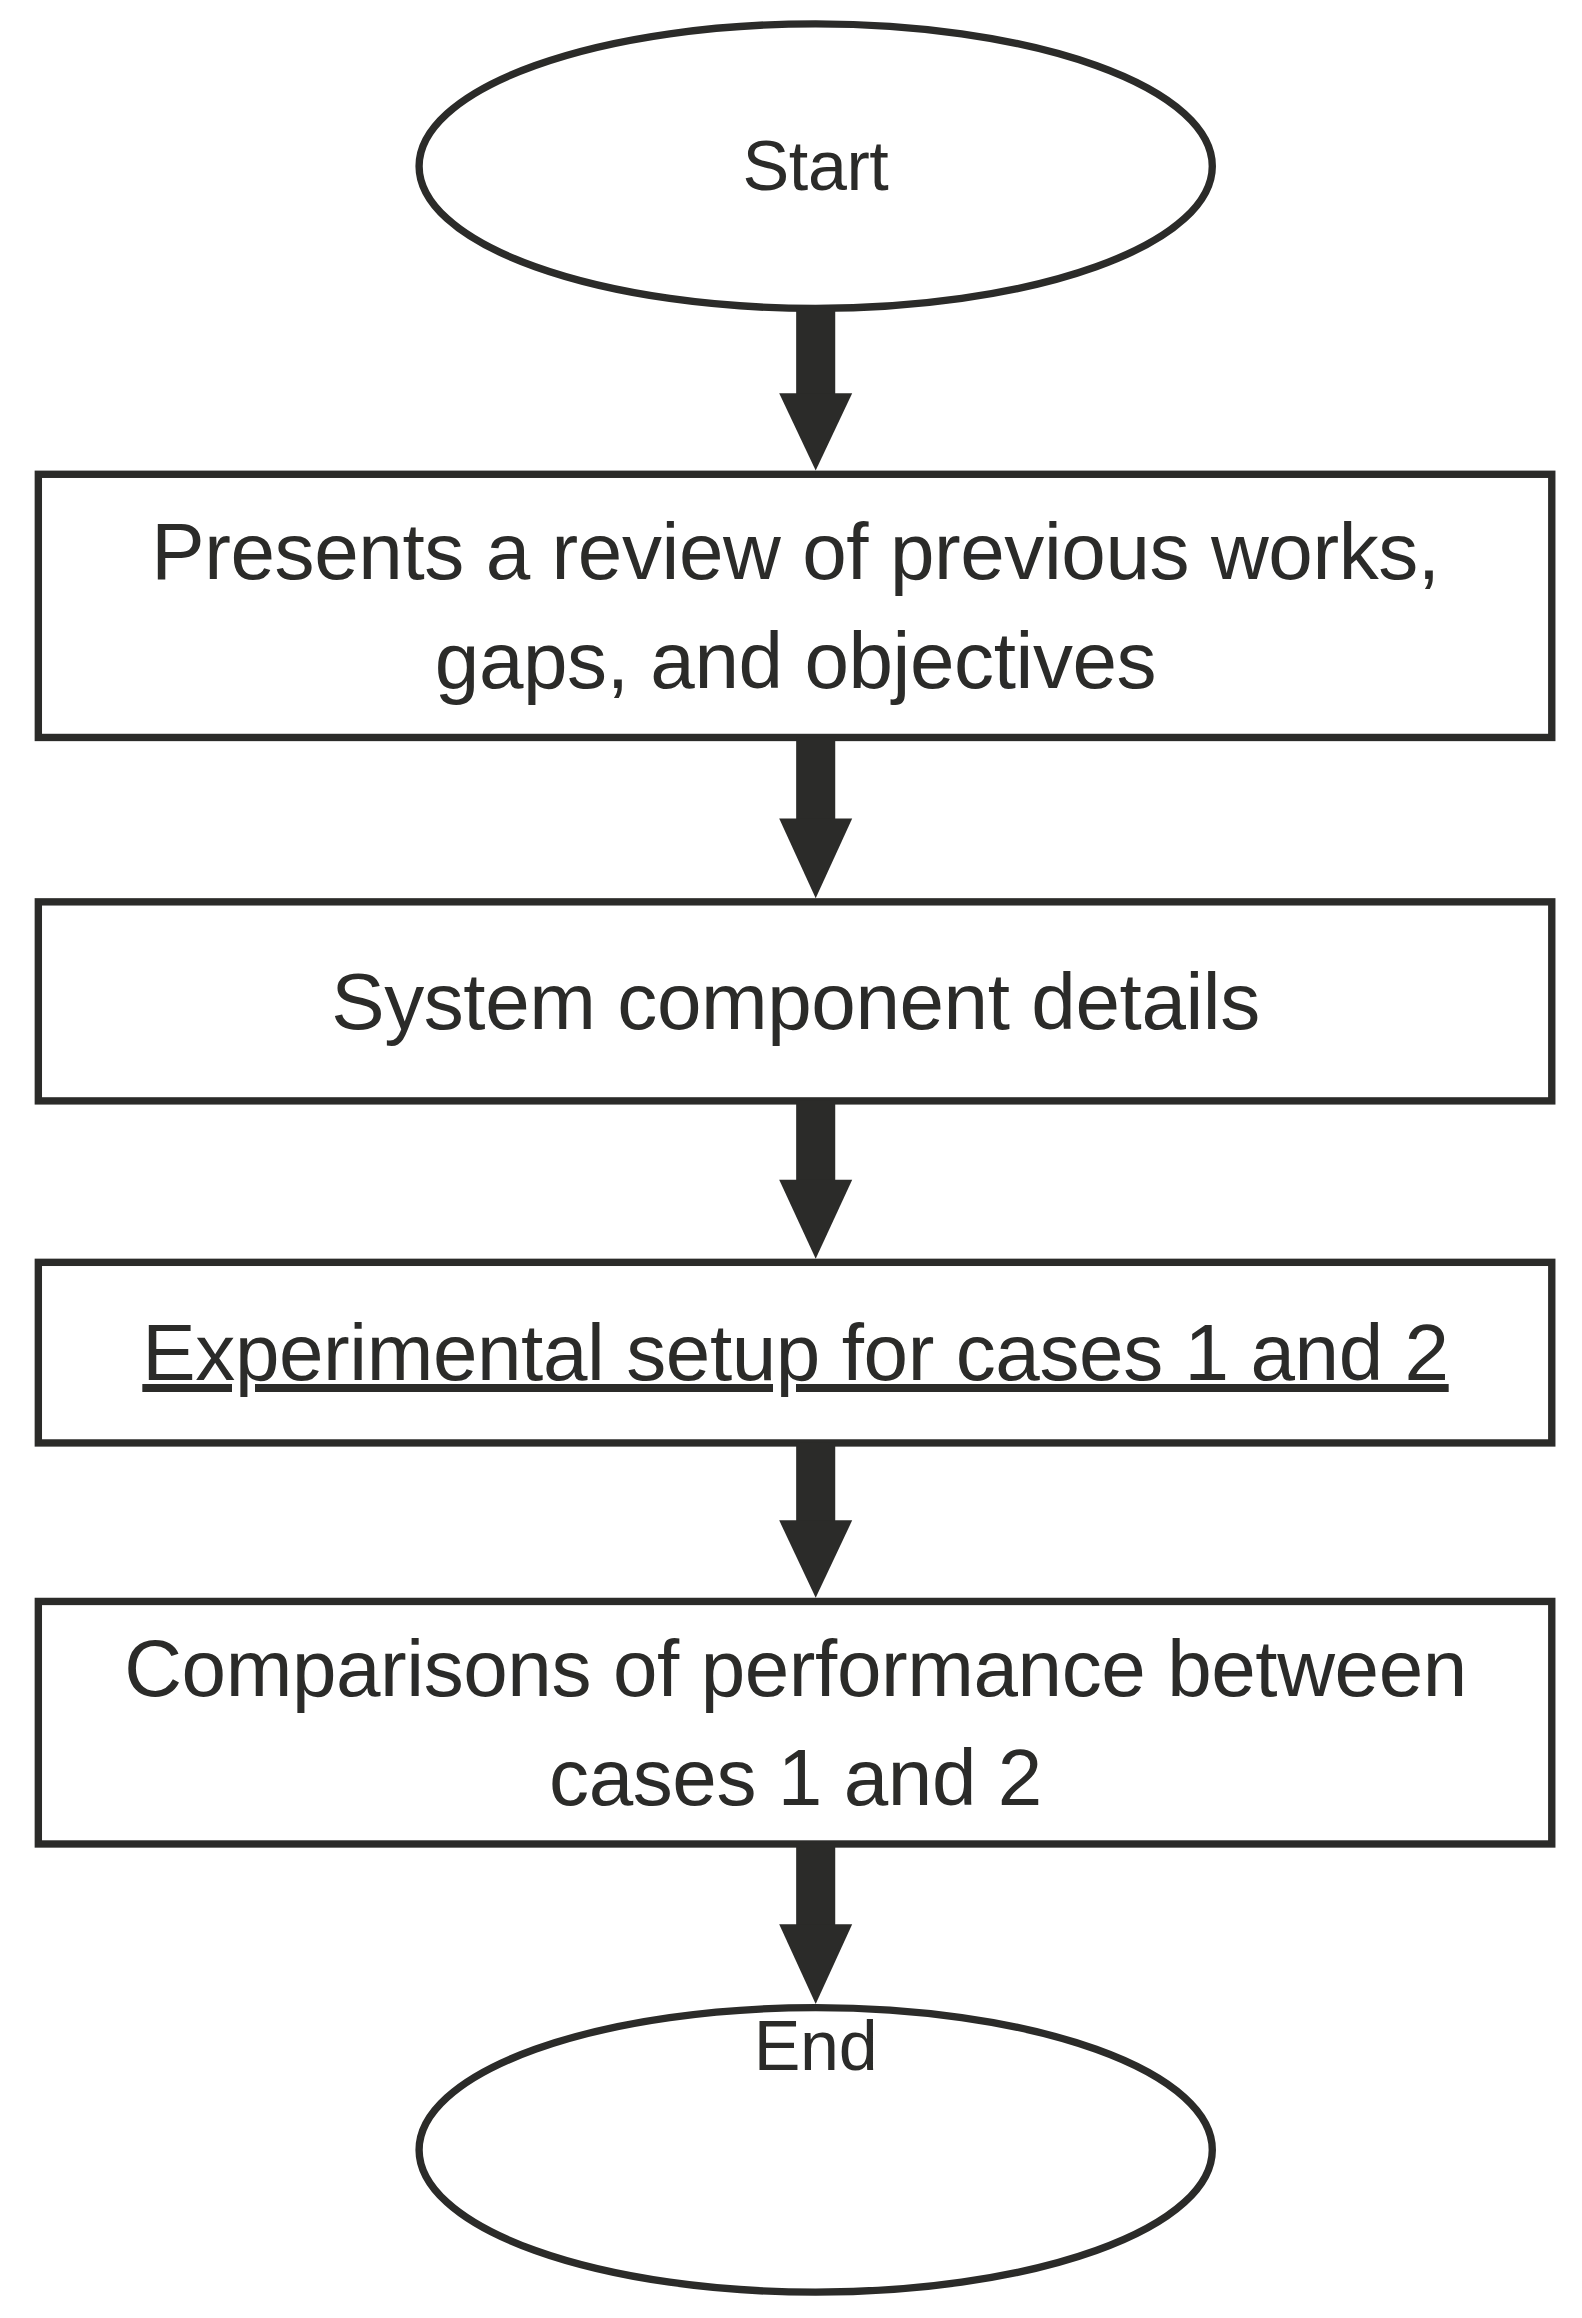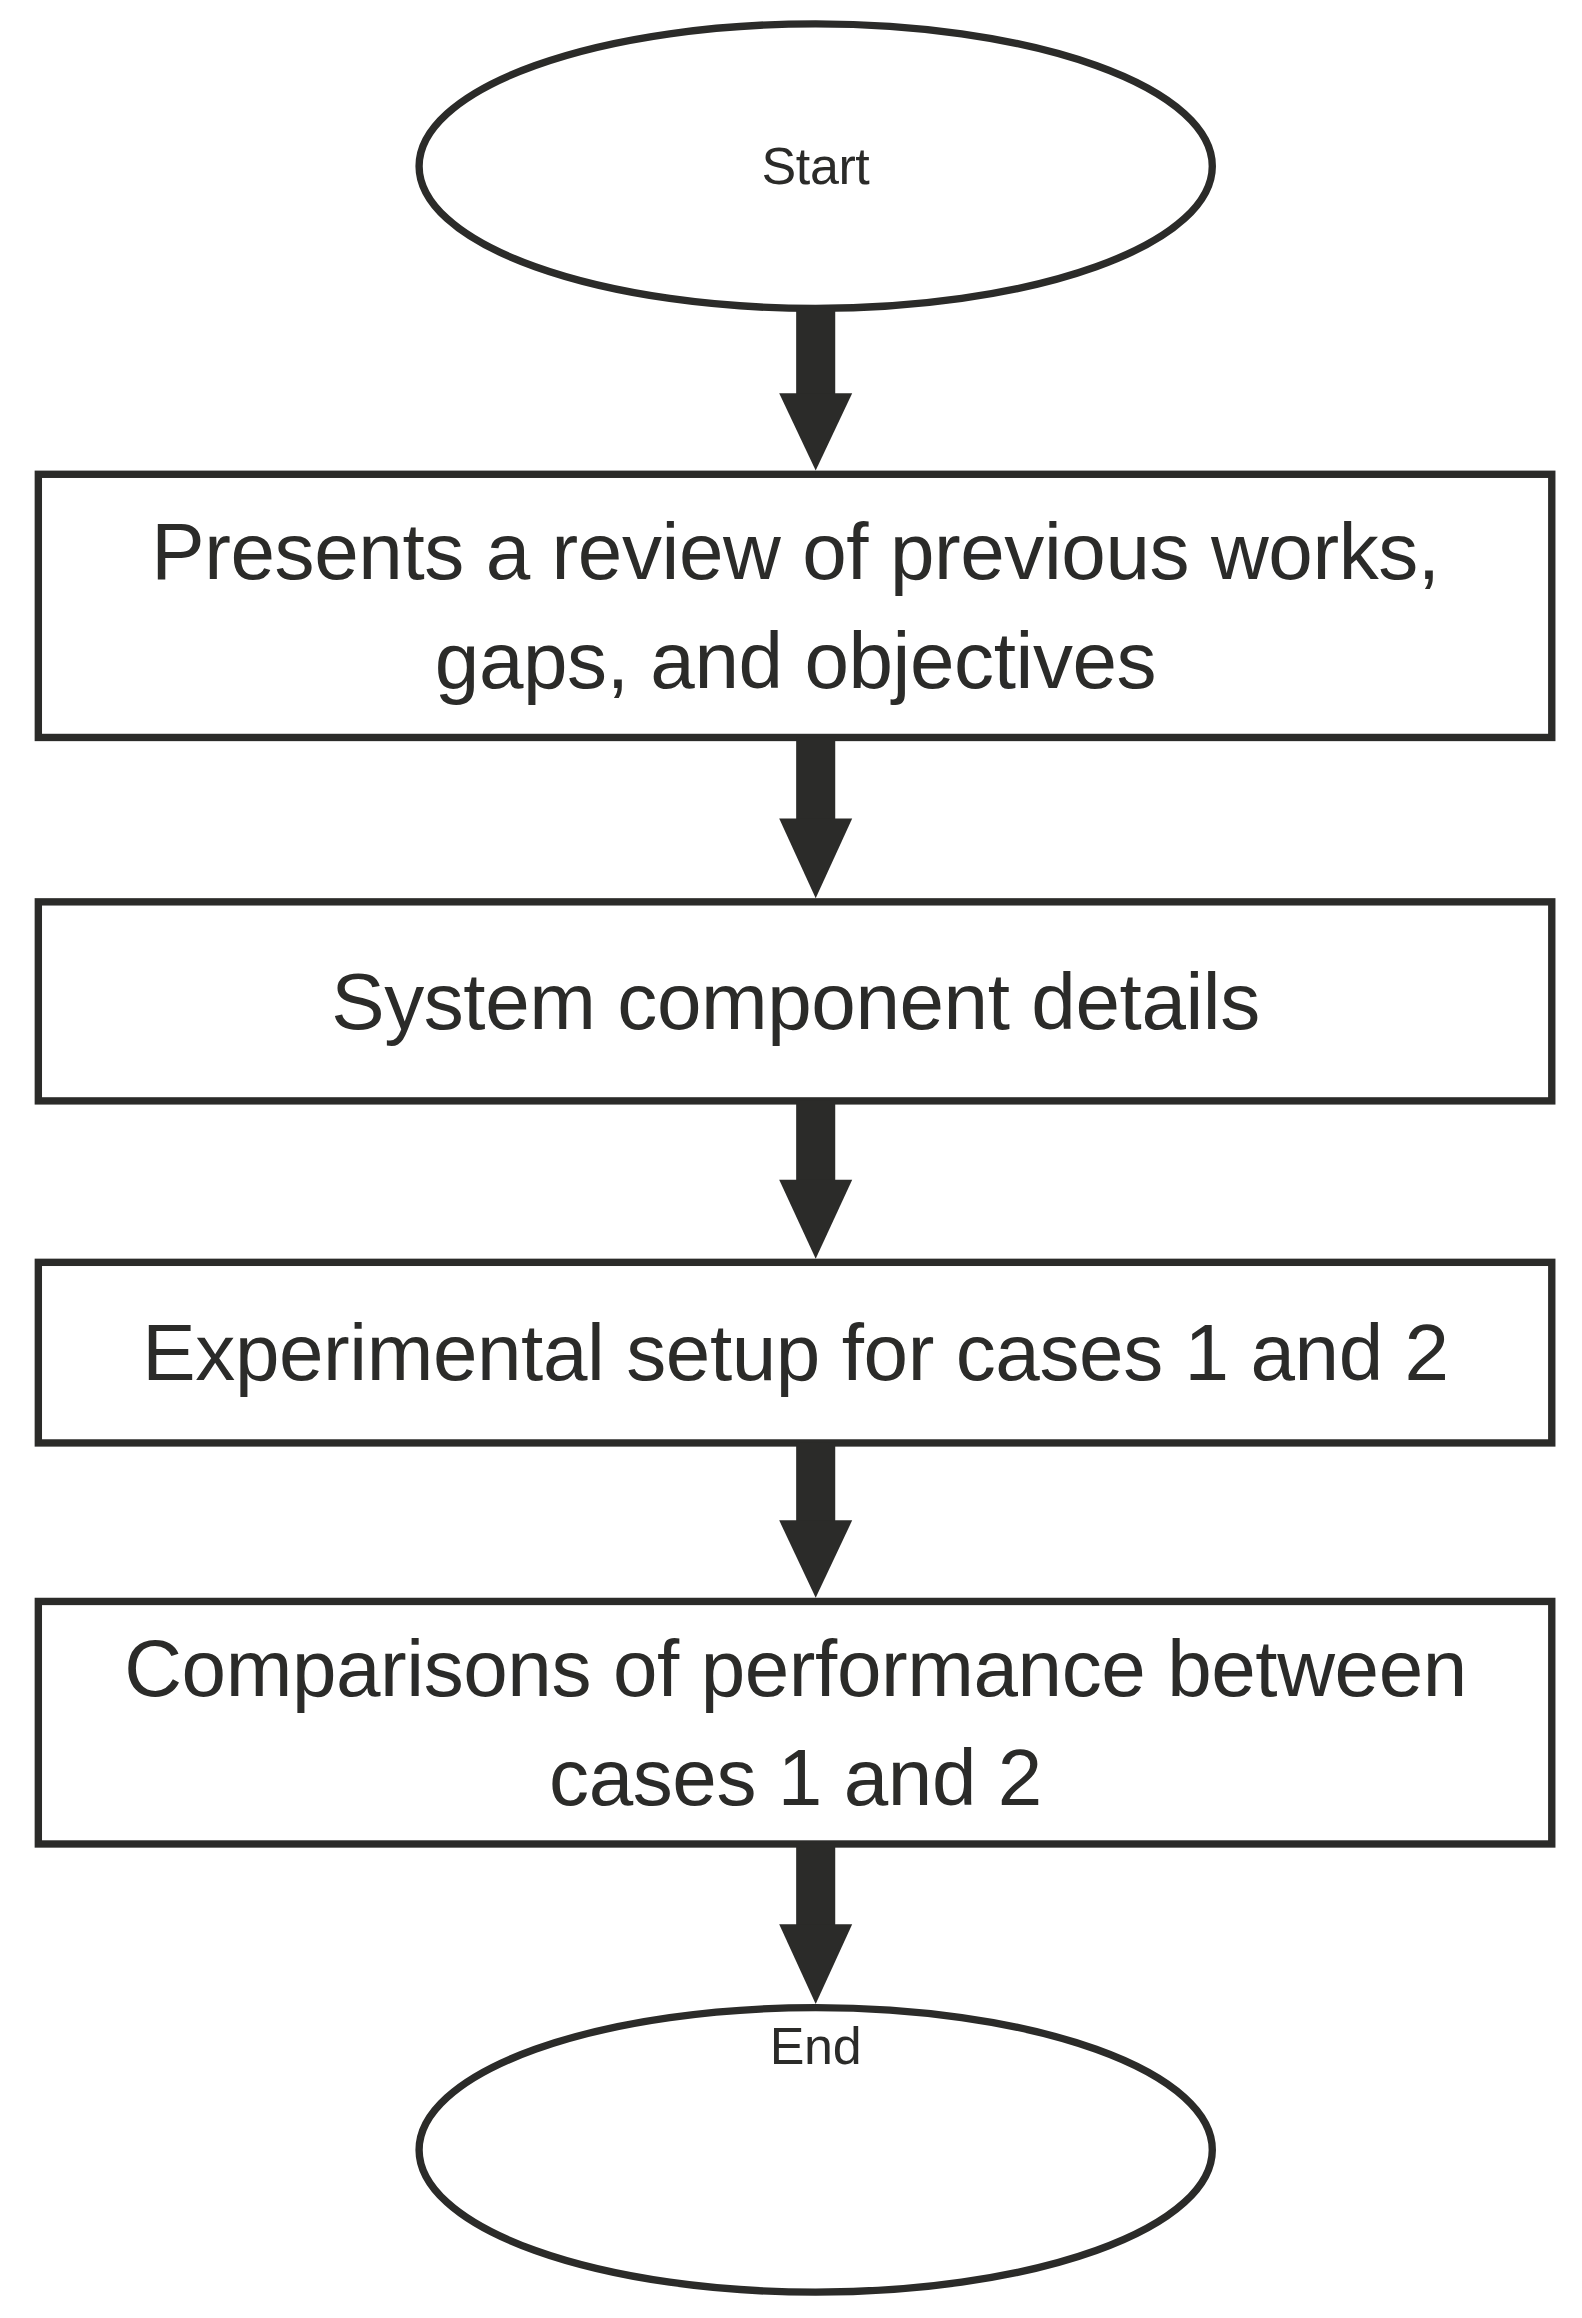--- a/index.html
+++ b/index.html
@@ -37,34 +37,34 @@
     font-family: "Liberation Sans", sans-serif;
     font-size: 80px;
     line-height: 109px;
     font-weight: 400;
     letter-spacing: -0.4px;
     white-space: pre-line;
     pointer-events: none;
   }
   
   .terminator-label {
-    font-size: 52px;
+    font-size: 70px;
   }
   
   #start-label {
     left: 415px;  top: 20px;  width: 801px; height: 292px;
   }
   
   #end-label {
     left: 415px;  top: 1900px; width: 801px; height: 293px;
   }
   
   #proc1-label { left: 35px; top: 470px;  width: 1521px; height: 271px; }
   #proc2-label { left: 35px; top: 898px; width: 1521px; height: 206px; }
-  #proc3-label { left: 35px; top: 1258px; width: 1521px; height: 188px; }
+  #proc3-label { left: 35px; top: 1258px; width: 1521px; height: 188px; text-decoration: underline; }
   #proc4-label { left: 35px; top: 1598px; width: 1521px; height: 250px; text-align: center; }
 </style>
 </head>
 <body>
 
 <div id="flowchart-canvas">
 
   <svg id="flow-svg" viewBox="0 0 2146 3145" xmlns="http://www.w3.org/2000/svg">
 
     <ellipse cx="1106.5" cy="225" rx="538" ry="193" fill="#ffffff" stroke="#2b2b29" stroke-width="10"></ellipse>

